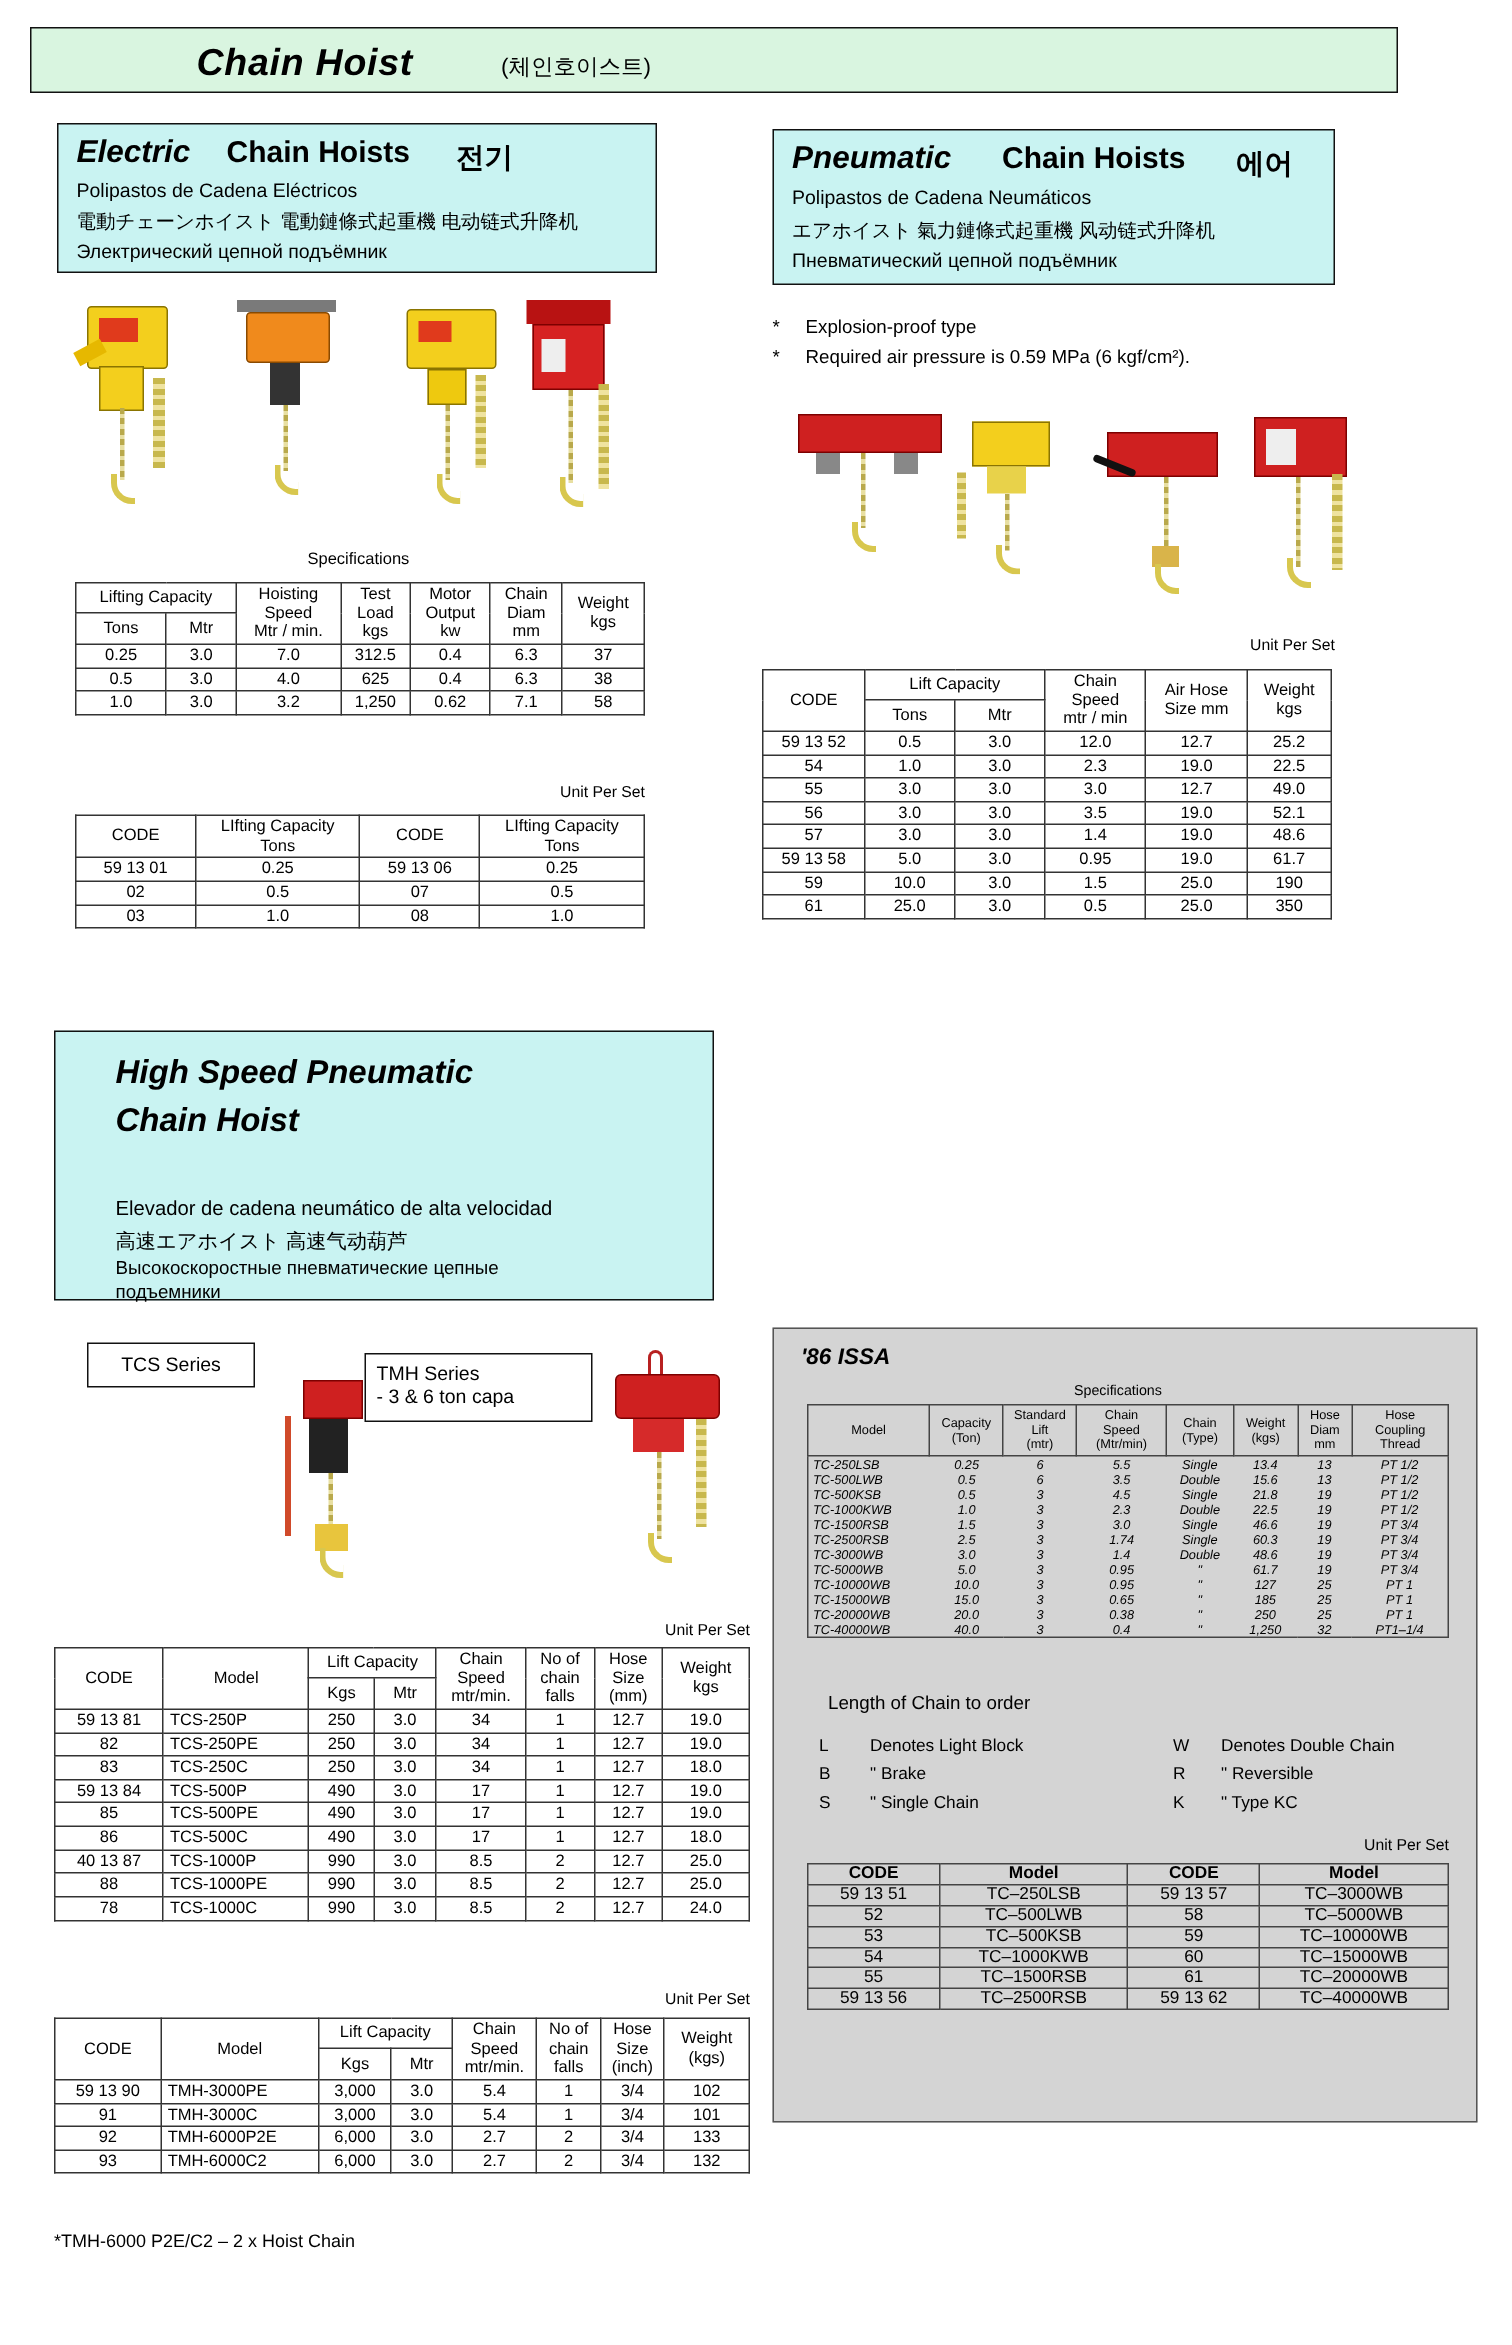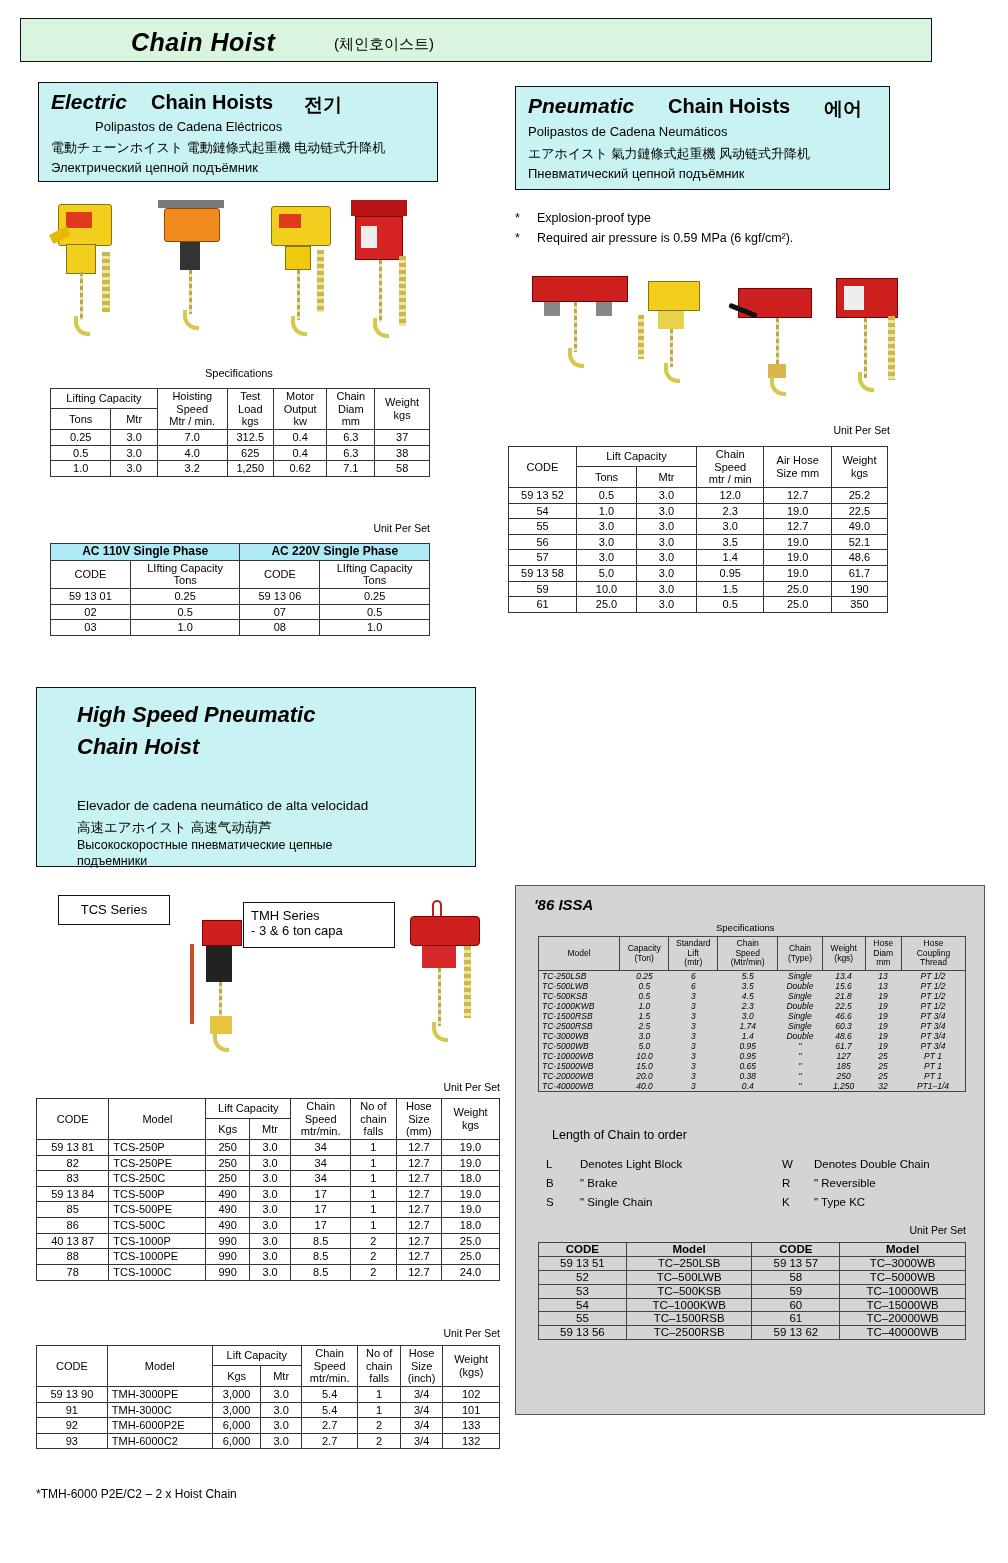--- a/index.html
+++ b/index.html
@@ -91,21 +91,21 @@
 
   <div class="title-banner">
     <div class="t1">Chain Hoist</div>
     <div class="t2">(체인호이스트)</div>
   </div>
 
   <div class="hdr-box cyanbox" style="left:38px; top:82px; width:400px; height:100px;">
     <div class="line" style="left:12px; top:7px; font-size:21px; font-weight:bold; font-style:italic;">Electric</div>
     <div class="line" style="left:112px; top:8px; font-size:20px; font-weight:bold;">Chain Hoists</div>
     <div class="line" style="left:265px; top:9px; font-size:19px; font-weight:bold;">전기</div>
-    <div class="line" style="left:12px; top:36px; font-size:13px;margin-left:44px;">Polipastos de Cadena Eléctricos</div>
+    <div class="line" style="left:12px; top:36px; font-size:13px;">Polipastos de Cadena Eléctricos</div>
     <div class="line" style="left:12px; top:56px; font-size:13px;">電動チェーンホイスト   電動鏈條式起重機   电动链式升降机</div>
     <div class="line" style="left:12px; top:77px; font-size:13px;">Электрический цепной подъёмник</div>
   </div>
 
   <div class="hoist" style="left:44px; top:200px; width:110px; height:150px;">
     <div style="position:absolute;left:14px;top:4px;width:54px;height:42px;background:#f3cf1d;border:1px solid #8a7400;border-radius:3px;"></div>
     <div style="position:absolute;left:22px;top:12px;width:26px;height:16px;background:#e03a1c;"></div>
     <div style="position:absolute;left:6px;top:30px;width:20px;height:10px;background:#e6b800;transform:rotate(-28deg);"></div>
     <div style="position:absolute;left:22px;top:44px;width:30px;height:30px;background:#f3cf1d;border:1px solid #8a7400;"></div>
     <div class="chain" style="left:36px;top:72px;height:48px;"></div>
@@ -201,24 +201,20 @@
       <td>7.1</td>
       <td>58</td>
     </tr>
   </tbody>
     </table>
 
   <div class="unit" style="position:absolute; left:330px; top:522px; width:100px;">Unit Per Set</div>
 
   <table class="t" style="position:absolute; left:50px; top:543px; width:380px;">
     <tbody>
-        <tr>
-      <td colspan="2" style="background:#aee9f5; font-weight:bold; font-size:12px;">AC 110V Single Phase</td>
-      <td colspan="2" style="background:#aee9f5; font-weight:bold; font-size:12px;">AC 220V Single Phase</td>
-    </tr>
     <tr>
       <td style="width:80px;">CODE</td>
       <td style="width:110px;">
         <span>LIfting Capacity</span><br><span>Tons</span>
       </td>
       <td style="width:80px;">CODE</td>
       <td style="width:110px;">
         <span>LIfting Capacity</span><br><span>Tons</span>
       </td>
     </tr>

